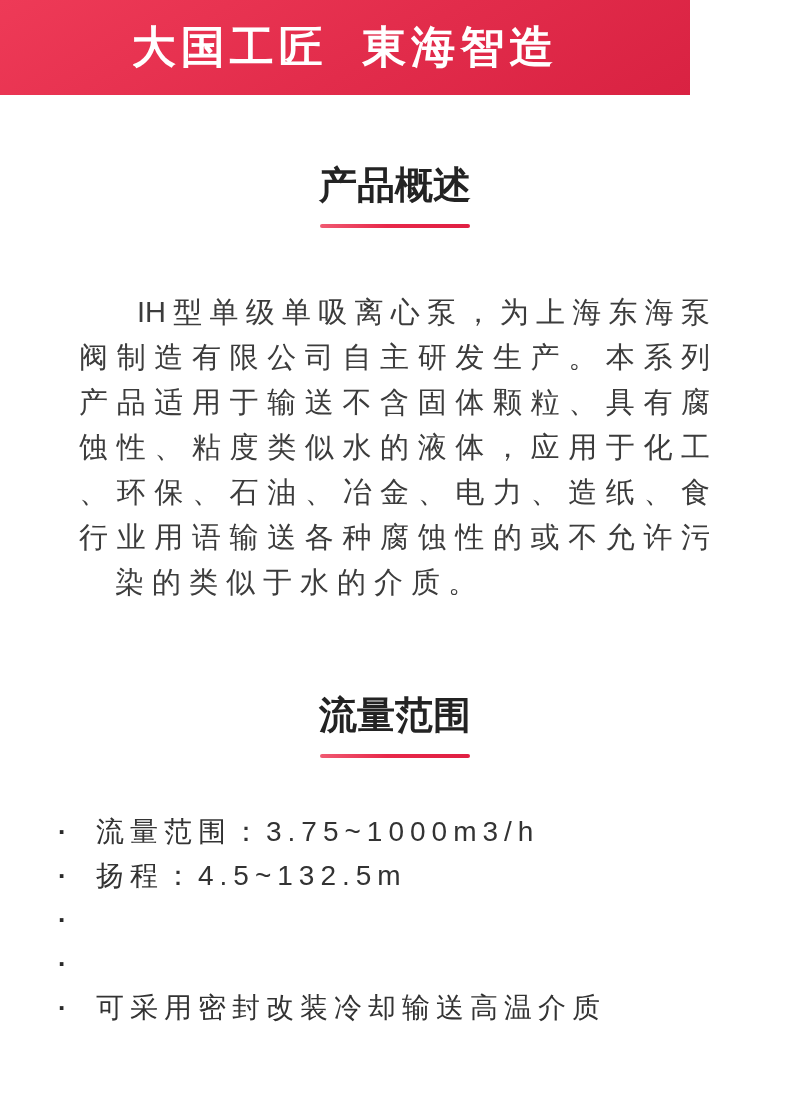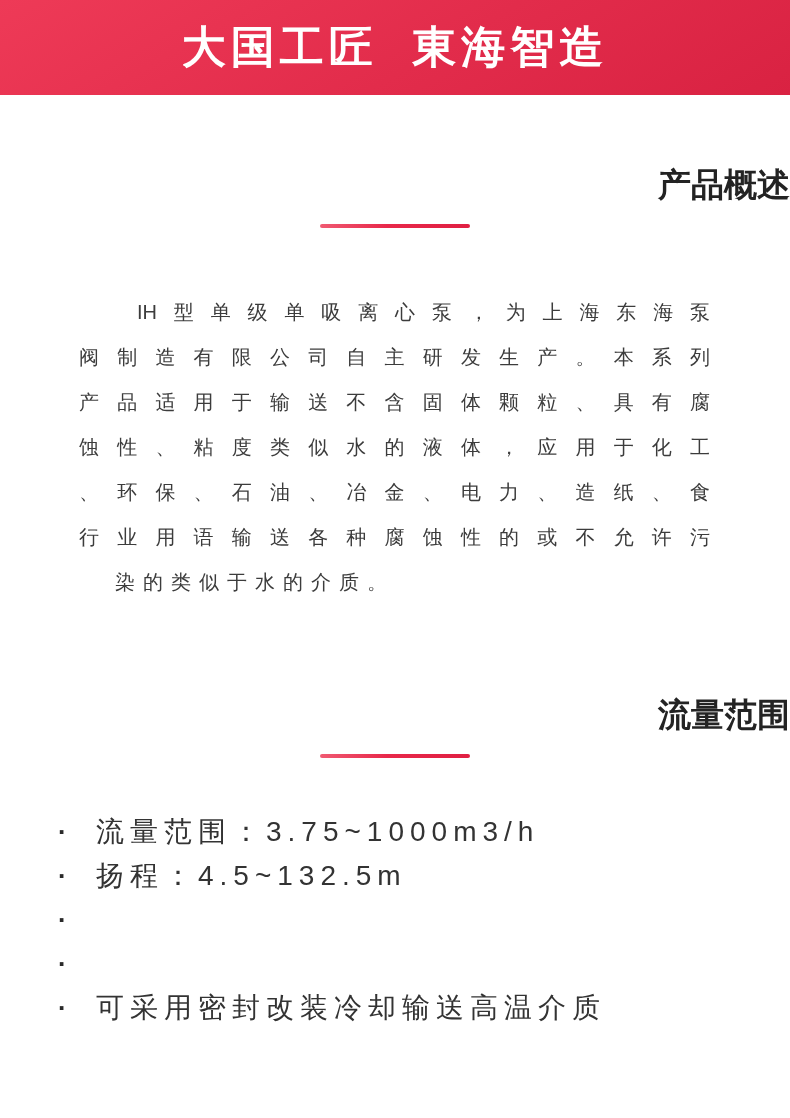--- a/index.html
+++ b/index.html
@@ -6,58 +6,58 @@
   html, body {
     width: 790px;
     height: 1118px;
     background: #ffffff;
     overflow: hidden;
     font-family: "Liberation Sans", "DejaVu Sans", sans-serif;
   }
 
   
   .banner {
-    width: 790px;
+    width: 690px;
     height: 95px;
     background: linear-gradient(150deg, #ee3a57 0%, #e22c4b 55%, #d92242 100%);
     display: flex;
     align-items: center;
     justify-content: center;
   }
   .banner-title {
     color: #ffffff;
     font-size: 44px;
     font-weight: bold;
     letter-spacing: 5px;
     white-space: pre;
   }
 
   
   .section-title {
-    text-align: right;
-    font-size: 33px;
+    text-align: center;
+    font-size: 38px;
     font-weight: bold;
     color: #232323;
     line-height: 48px;
   }
   .overview .section-title { margin-top: 66px; }
   .conditions .section-title { margin-top: 86px; }
   .title-underline {
     width: 150px;
     height: 4px;
     margin: 15px auto 0 auto;
     background: linear-gradient(90deg, #f05a72 0%, #e8284a 45%, #e01f42 100%);
     border-radius: 2px;
   }
 
   
   .paragraph {
     margin: 62px 80px 0 79px;
     color: #3c3c3c;
-    font-size: 20px;
+    font-size: 29px;
   }
   .para-line {
     line-height: 45px;
     text-align: justify;
     text-align-last: justify;
     white-space: nowrap;
   }
   .para-line.first { text-indent: 58px; }
   .para-line.last {
     text-align: left;

